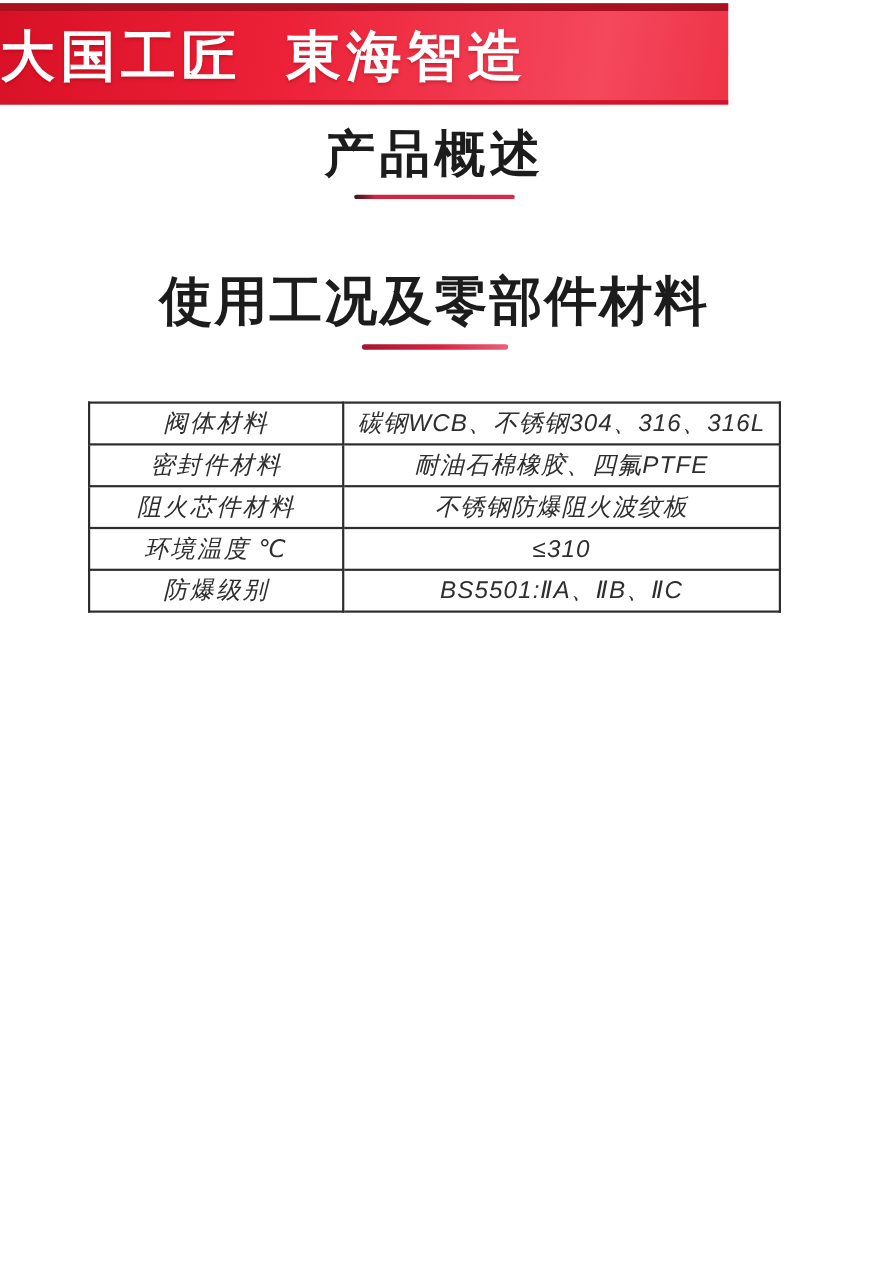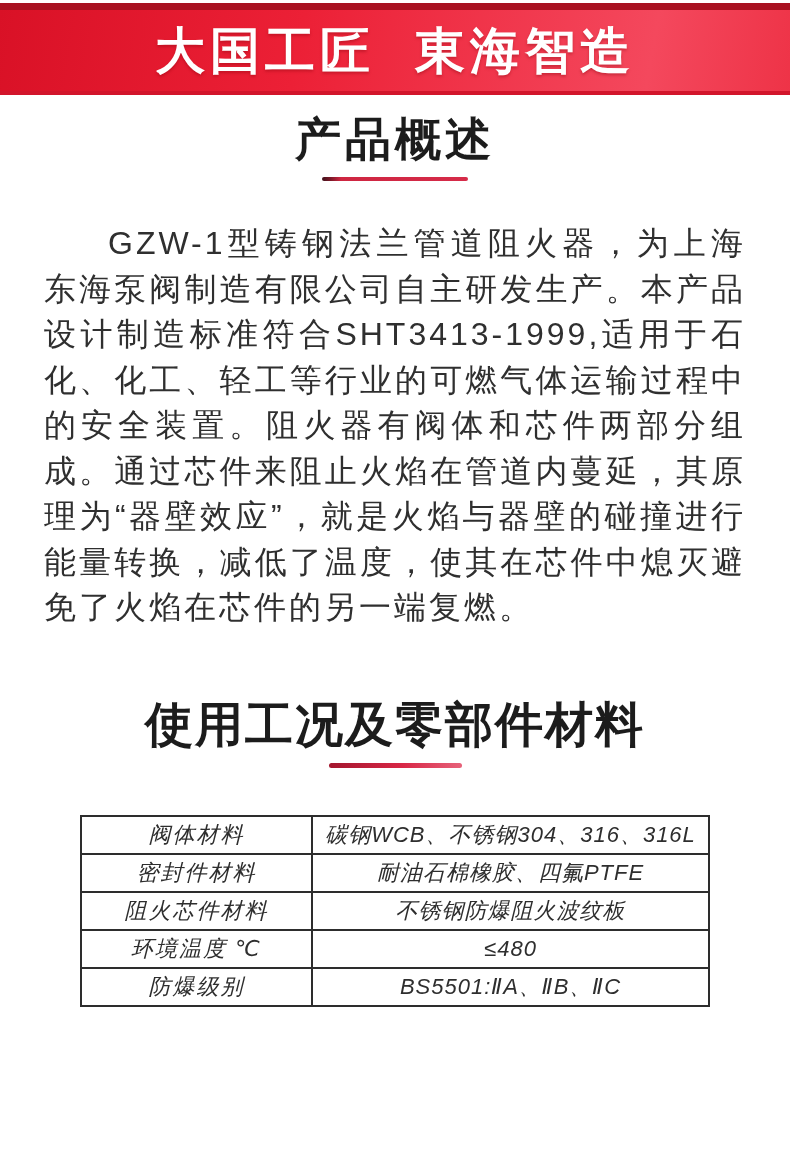--- a/index.html
+++ b/index.html
@@ -14,26 +14,25 @@
     height: 1162px;
     background: #ffffff;
     overflow: hidden;
   }
 
   
   .banner {
     position: absolute;
     top: 3px;
     left: 0;
-    width: 790px;
+    width: 662px;
     height: 92px;
     background: linear-gradient(100deg, #d91126 0%, #ec2036 38%, #f4485d 82%, #ee3347 100%);
     display: flex;
     align-items: center;
-    justify-content: center;
   }
   .banner-top-strip {
     position: absolute;
     top: 0;
     left: 0;
     right: 0;
     height: 7px;
     background: #a91121;
   }
   .banner-bottom-strip {
@@ -146,21 +145,20 @@
     <div class="banner-bottom-strip"></div>
     <div class="banner-title">
       <span>大国工匠</span>
       <span>東海智造</span>
     </div>
   </header>
 
   <section>
     <h1 class="section-heading h1">产品概述</h1>
     <div class="heading-underline u1"></div>
-    <p class="overview-paragraph">GZW-1型铸钢法兰管道阻火器，为上海东海泵阀制造有限公司自主研发生产。本产品设计制造标准符合SHT3413-1999,适用于石化、化工、轻工等行业的可燃气体运输过程中的安全装置。阻火器有阀体和芯件两部分组成。通过芯件来阻止火焰在管道内蔓延，其原理为“器壁效应”，就是火焰与器壁的碰撞进行能量转换，减低了温度，使其在芯件中熄灭避免了火焰在芯件的另一端复燃。</p>
   </section>
 
   <section>
     <h2 class="section-heading h2">使用工况及零部件材料</h2>
     <div class="heading-underline u2"></div>
 
     <table class="spec-table">
       <tbody>
         <tr>
           <td class="label-cell">阀体材料</td>
@@ -169,21 +167,21 @@
         <tr>
           <td class="label-cell">密封件材料</td>
           <td class="value-cell">耐油石棉橡胶、四氟PTFE</td>
         </tr>
         <tr>
           <td class="label-cell">阻火芯件材料</td>
           <td class="value-cell">不锈钢防爆阻火波纹板</td>
         </tr>
         <tr>
           <td class="label-cell">环境温度 ℃</td>
-          <td class="value-cell">≤480</td>
+          <td class="value-cell">≤310</td>
         </tr>
         <tr>
           <td class="label-cell">防爆级别</td>
           <td class="value-cell">BS5501:ⅡA、ⅡB、ⅡC</td>
         </tr>
       </tbody>
     </table>
   </section>
 
 </div>

